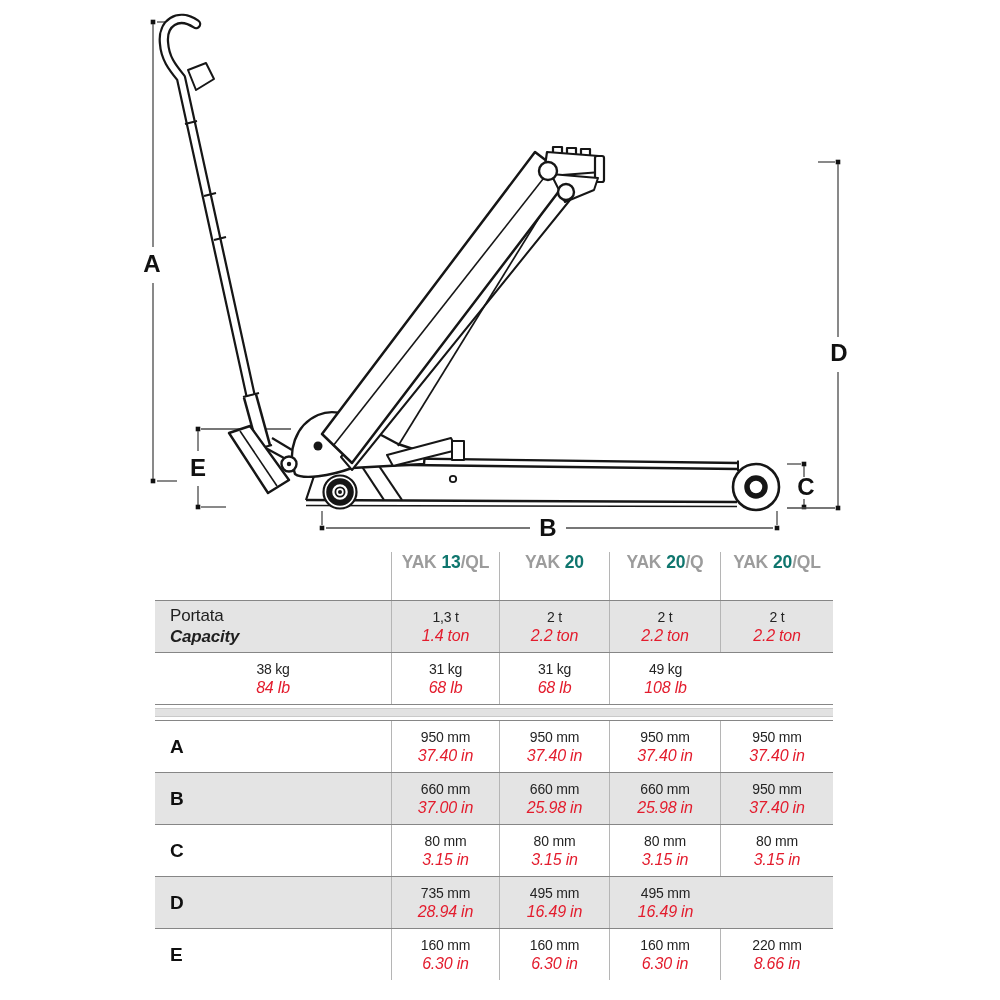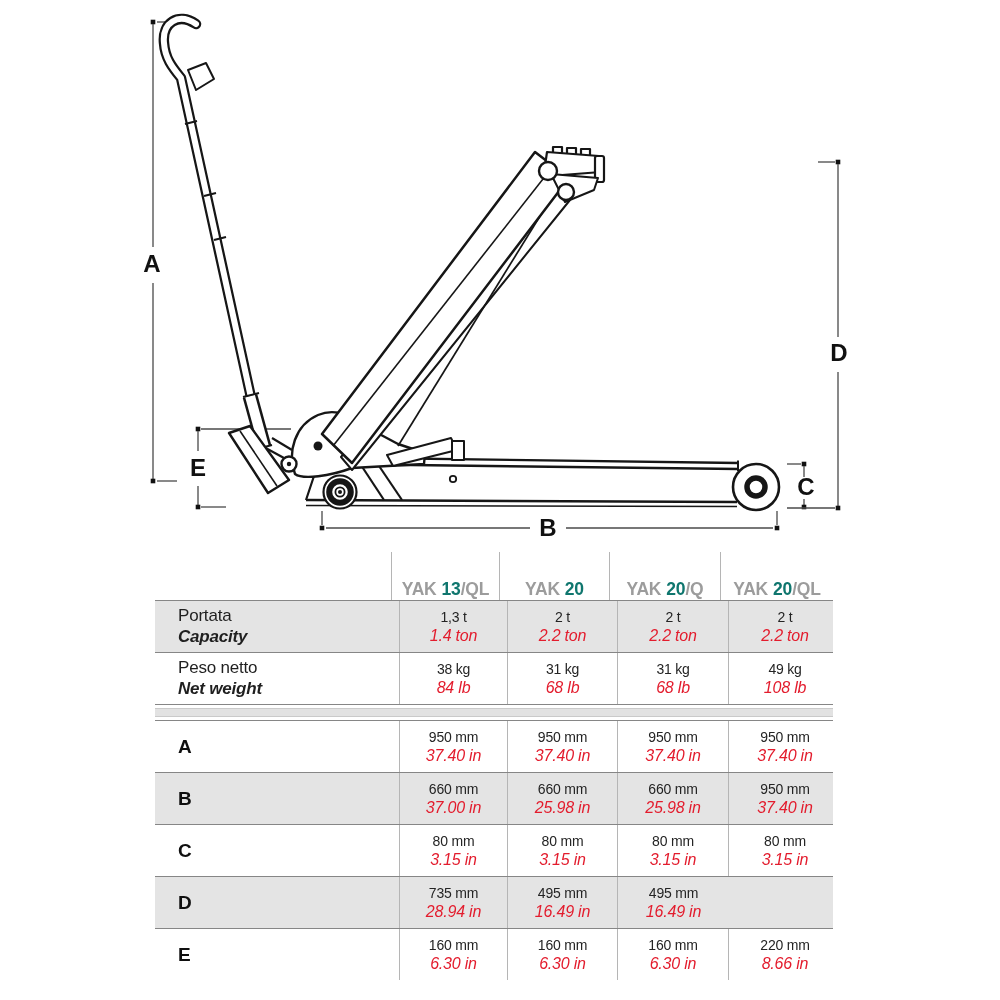--- a/index.html
+++ b/index.html
@@ -10,24 +10,24 @@
   svg.diagram { position:absolute; left:0; top:0; }
   .dim { stroke:#4a4a4a; stroke-width:1.3; fill:none; }
   .tick { fill:#111; stroke:none; }
   .dimlbl { font-family:"Liberation Sans",sans-serif; font-size:24px; font-weight:600; fill:#111; text-anchor:middle; }
 
   
   .spec-table { position:absolute; left:155px; top:552px; width:678px; letter-spacing:-0.2px; }
   .t-row, .h-row { display:grid; grid-template-columns:237px 108px 110px 111px 112px; }
   .t-row > div:not(:last-child), .h-row > div:not(:last-child) { border-right:1.5px solid #b5b5b5; }
   .h-row { height:48px; }
-  .h-cell { display:flex; align-items:flex-end; justify-content:center; font-size:17.5px; font-weight:bold; color:#9c9c9c; }
+  .h-cell { display:flex; align-items:flex-start; justify-content:center; font-size:17.5px; font-weight:bold; color:#9c9c9c; }
   .h-cell .h-brand { margin-right:5px; }
   .h-cell .h-model { color:#0f766e; }
-  .t-row { min-height:52px; border-top:1.6px solid #868686;padding-left:8px; }
+  .t-row { min-height:52px; border-top:1.6px solid #868686; }
   .t-row.shaded { background:#e4e4e4; }
   .t-label { display:flex; flex-direction:column; justify-content:center; padding-left:15px; line-height:1.22; }
   .lbl-it { font-size:17px; color:#1f1f1f; }
   .lbl-en { font-size:17px; color:#1f1f1f; font-style:italic;font-weight:bold; }
   .lbl-letter { font-size:19px; font-weight:bold; color:#0f0f0f; }
   .t-cell { display:flex; flex-direction:column; align-items:center; justify-content:center; line-height:1.2; padding-top:1px; }
   .v-m { font-size:14px; color:#242424; }
   .v-i { font-size:16px; color:var(--red,#e31c2d); font-style:italic; font-weight:normal; }
   .sep { border-top:1.6px solid #868686; padding:3px 0; }
   .sep-band { height:9px; background:#e2e2e2; border-top:1px solid #cacaca; border-bottom:1px solid #cacaca; }
@@ -205,24 +205,20 @@
       <div class="t-cell">
             <div class="v-m">2 t</div>
             <div class="v-i">2.2 ton</div>
           </div>
       <div class="t-cell">
             <div class="v-m">2 t</div>
             <div class="v-i">2.2 ton</div>
           </div>
     </div>
         <div class="t-row">
-      <div class="t-label">
-        <div class="lbl-it">Peso netto</div>
-        <div class="lbl-en">Net weight</div>
-      </div>
       <div class="t-cell">
             <div class="v-m">38 kg</div>
             <div class="v-i">84 lb</div>
           </div>
       <div class="t-cell">
             <div class="v-m">31 kg</div>
             <div class="v-i">68 lb</div>
           </div>
       <div class="t-cell">
             <div class="v-m">31 kg</div>

